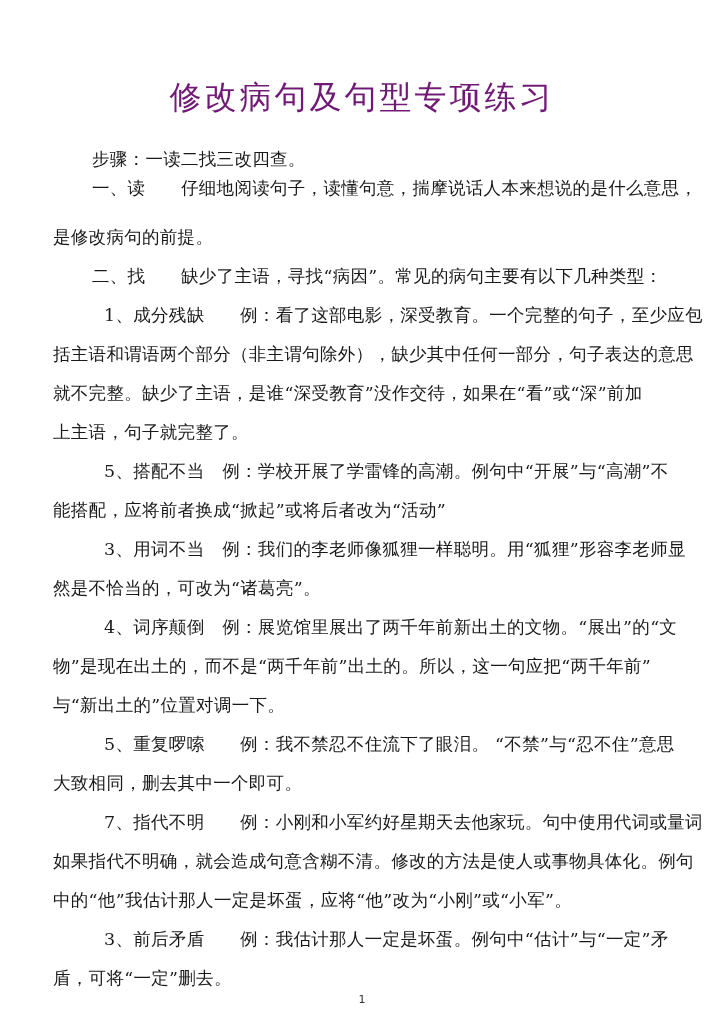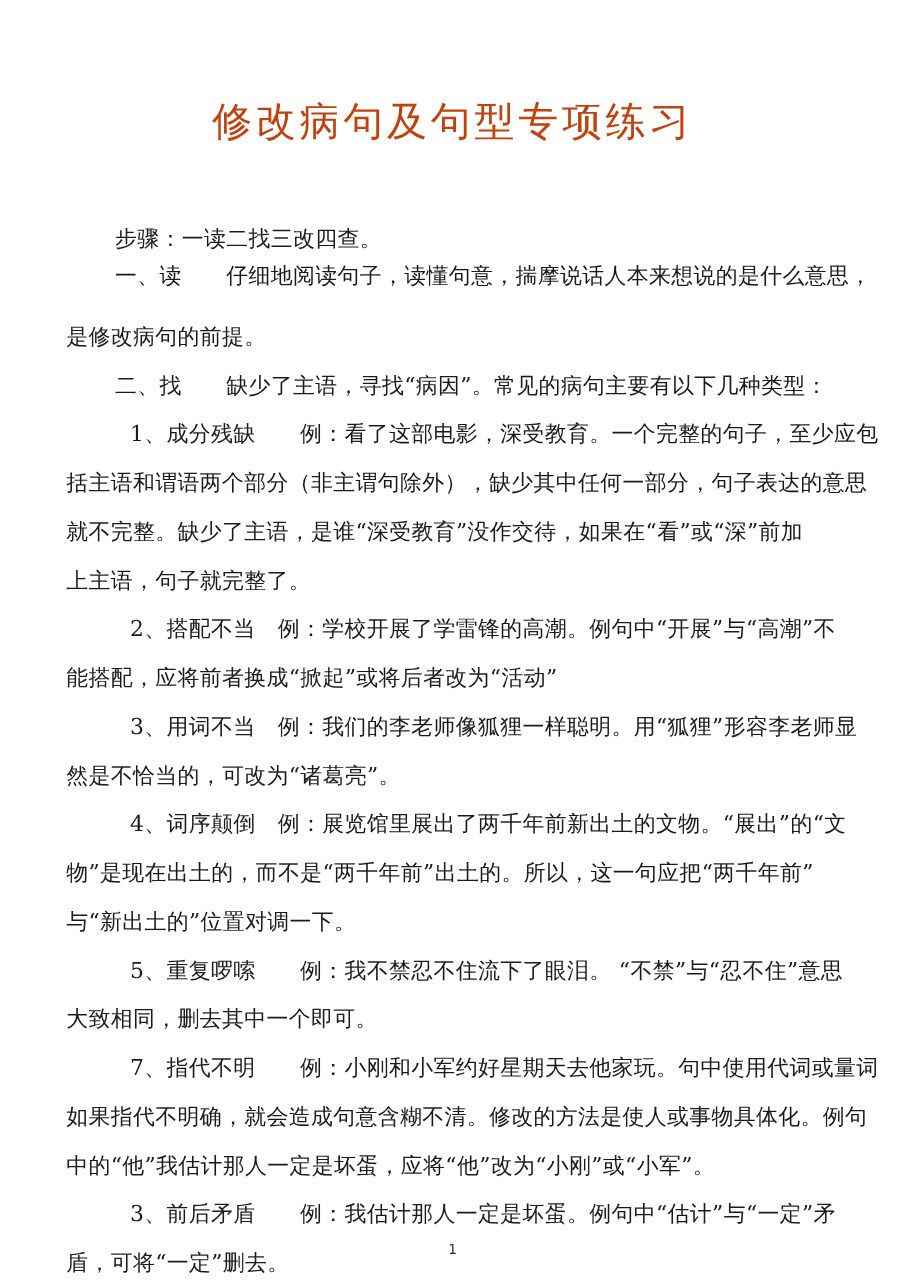--- a/index.html
+++ b/index.html
@@ -1,38 +1,38 @@
 <!DOCTYPE html>
 <html><head>
 <meta charset="utf-8">
 <style>
   html, body { margin:0; padding:0; background:#ffffff; }
   body { width:724px; height:1024px; position:relative; overflow:hidden;
          font-family: "DejaVu Serif", "Liberation Serif", serif; color:#1a1a1a; }
   .title { position:absolute; left:0; width:724px; top:76px; text-align:center;
-           font-size:32px; letter-spacing:3px; color:#c2410c; font-family:"DejaVu Sans","Liberation Sans",sans-serif; font-weight:300; }
-  .line { position:absolute; left:53px; width:620px; font-size:17.5px; white-space:nowrap; letter-spacing:0.3px;margin-top:32px; }
+           font-size:32px; letter-spacing:3px; color:#701a75; font-family:"DejaVu Sans","Liberation Sans",sans-serif; font-weight:300; }
+  .line { position:absolute; left:53px; width:620px; font-size:17.5px; white-space:nowrap; letter-spacing:0.3px; }
   .ind2 { left:92px; }
   .ind3 { left:104px; }
   .pagenum { position:absolute; top:993px; left:0; width:724px; text-align:center; font-size:11px; color:#333; font-family:"DejaVu Sans", sans-serif; }
 </style>
 </head>
 <body>
 
 <div class="title">修改病句及句型专项练习</div>
 
 <div class="line ind2" style="top:147px">步骤：一读二找三改四查。</div>
 <div class="line ind2" style="top:176px">一、读　　仔细地阅读句子，读懂句意，揣摩说话人本来想说的是什么意思，</div>
 <div class="line" style="top:225px">是修改病句的前提。</div>
 <div class="line ind2" style="top:264px">二、找　　缺少了主语，寻找“病因”。常见的病句主要有以下几种类型：</div>
 <div class="line ind3" style="top:303px">1、成分残缺　　例：看了这部电影，深受教育。一个完整的句子，至少应包</div>
 <div class="line" style="top:342px">括主语和谓语两个部分（非主谓句除外），缺少其中任何一部分，句子表达的意思</div>
 <div class="line" style="top:381px">就不完整。缺少了主语，是谁“深受教育”没作交待，如果在“看”或“深”前加</div>
 <div class="line" style="top:420px">上主语，句子就完整了。</div>
-<div class="line ind3" style="top:459px">2、搭配不当　例：学校开展了学雷锋的高潮。例句中“开展”与“高潮”不</div>
+<div class="line ind3" style="top:459px">5、搭配不当　例：学校开展了学雷锋的高潮。例句中“开展”与“高潮”不</div>
 <div class="line" style="top:498px">能搭配，应将前者换成“掀起”或将后者改为“活动”</div>
 <div class="line ind3" style="top:537px">3、用词不当　例：我们的李老师像狐狸一样聪明。用“狐狸”形容李老师显</div>
 <div class="line" style="top:576px">然是不恰当的，可改为“诸葛亮”。</div>
 <div class="line ind3" style="top:615px">4、词序颠倒　例：展览馆里展出了两千年前新出土的文物。“展出”的“文</div>
 <div class="line" style="top:654px">物”是现在出土的，而不是“两千年前”出土的。所以，这一句应把“两千年前”</div>
 <div class="line" style="top:693px">与“新出土的”位置对调一下。</div>
 <div class="line ind3" style="top:732px">5、重复啰嗦　　例：我不禁忍不住流下了眼泪。 “不禁”与“忍不住”意思</div>
 <div class="line" style="top:771px">大致相同，删去其中一个即可。</div>
 <div class="line ind3" style="top:810px">7、指代不明　　例：小刚和小军约好星期天去他家玩。句中使用代词或量词</div>
 <div class="line" style="top:849px">如果指代不明确，就会造成句意含糊不清。修改的方法是使人或事物具体化。例句</div>

